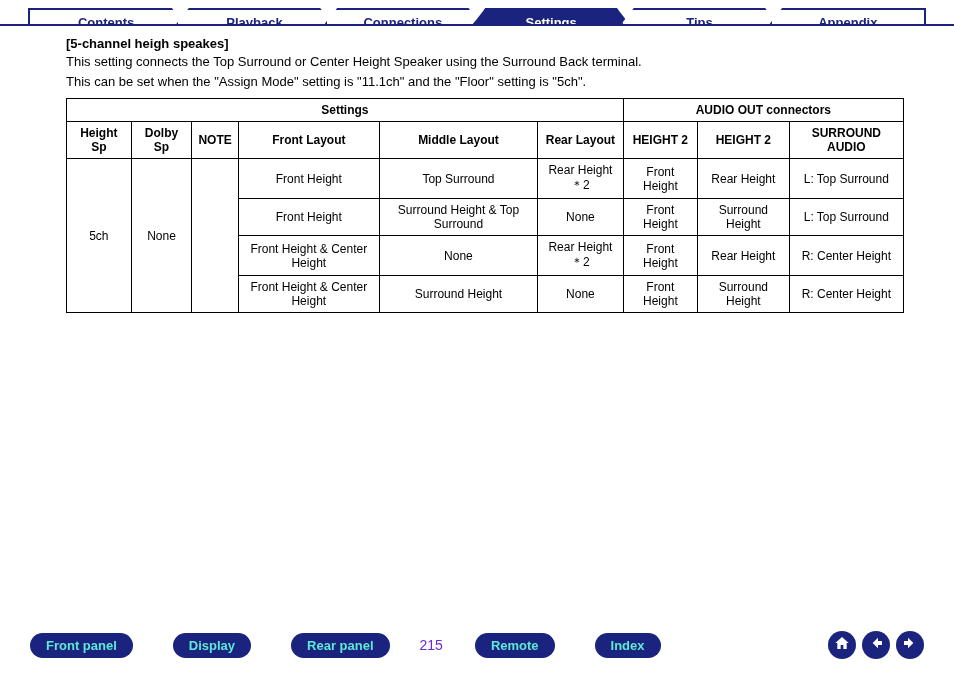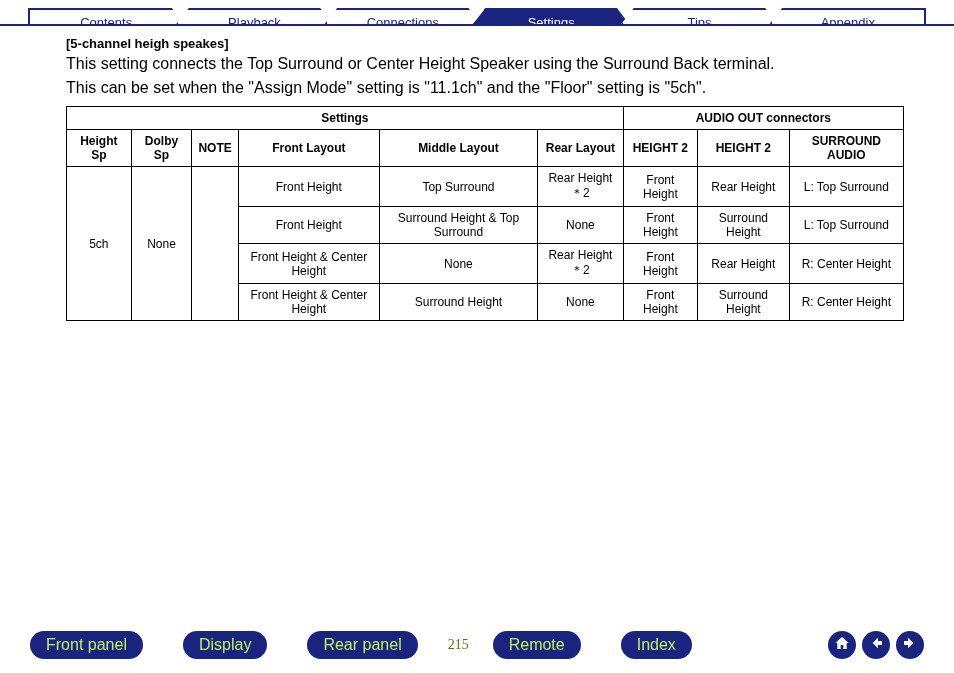--- a/index.html
+++ b/index.html
@@ -17,21 +17,21 @@
     display: flex;
     padding: 8px 28px 0 28px;
     border-bottom: 2px solid #1a237e;
     align-items: flex-end;
   }
   .tab {
     flex: 1;
     height: 16px;
     line-height: 26px;
     text-align: center;
-    font-weight: normal;
+    font-weight: bold;
     font-size: 13px;
     color: #1a237e;
     border: 2px solid #1a237e;
     border-bottom: none;
     background: #fff;
     margin-right: -8px;
     position: relative;
     clip-path: polygon(8% 0, 92% 0, 100% 100%, 0 100%);
     cursor: pointer;
   }
@@ -43,21 +43,21 @@
   }
   .content {
     padding: 10px 50px 11px 66px;
   }
   .heading {
     font-weight: bold;
     font-size: 13px;
   }
   .desc {
     margin: 2px 0;
-    font-size: 16px;
+    font-size: 13px;
     line-height: 1.35;
   }
   table.cfgtable {
     border-collapse: collapse;
     width: 100%;
     margin-top: 8px;
     font-size: 12px;
   }
   table.cfgtable th, table.cfgtable td {
     border: 1px solid #000;
@@ -73,34 +73,33 @@
     position: absolute;
     bottom: 14px;
     left: 0;
     right: 0;
     display: flex;
     align-items: center;
     padding: 0 30px;
   }
   .pill {
     background: #1a237e;
-    color: #bef264;
-    font-weight: normal;
-    font-size: 16px;
+    color: #5eead4;
+    font-weight: bold;
+    font-size: 13px;
     border-radius: 14px;
     padding: 5px 16px;
     margin-right: 40px;
     cursor: pointer;
     white-space: nowrap;
   }
   .page-num {
     font-size: 14px;
-    color: #4d7c0f;
-    margin: 0 24px 0 -10px;
-    font-family: Liberation Serif, serif;
+    color: #6d28d9;
+    margin: 0 32px 0 -10px;
   }
   .spacer { flex:1; }
   .circle-btn {
     width: 28px;
     height: 28px;
     border-radius: 50%;
     background: #1a237e;
     color: #fff;
     display: inline-flex;
     align-items: center;

